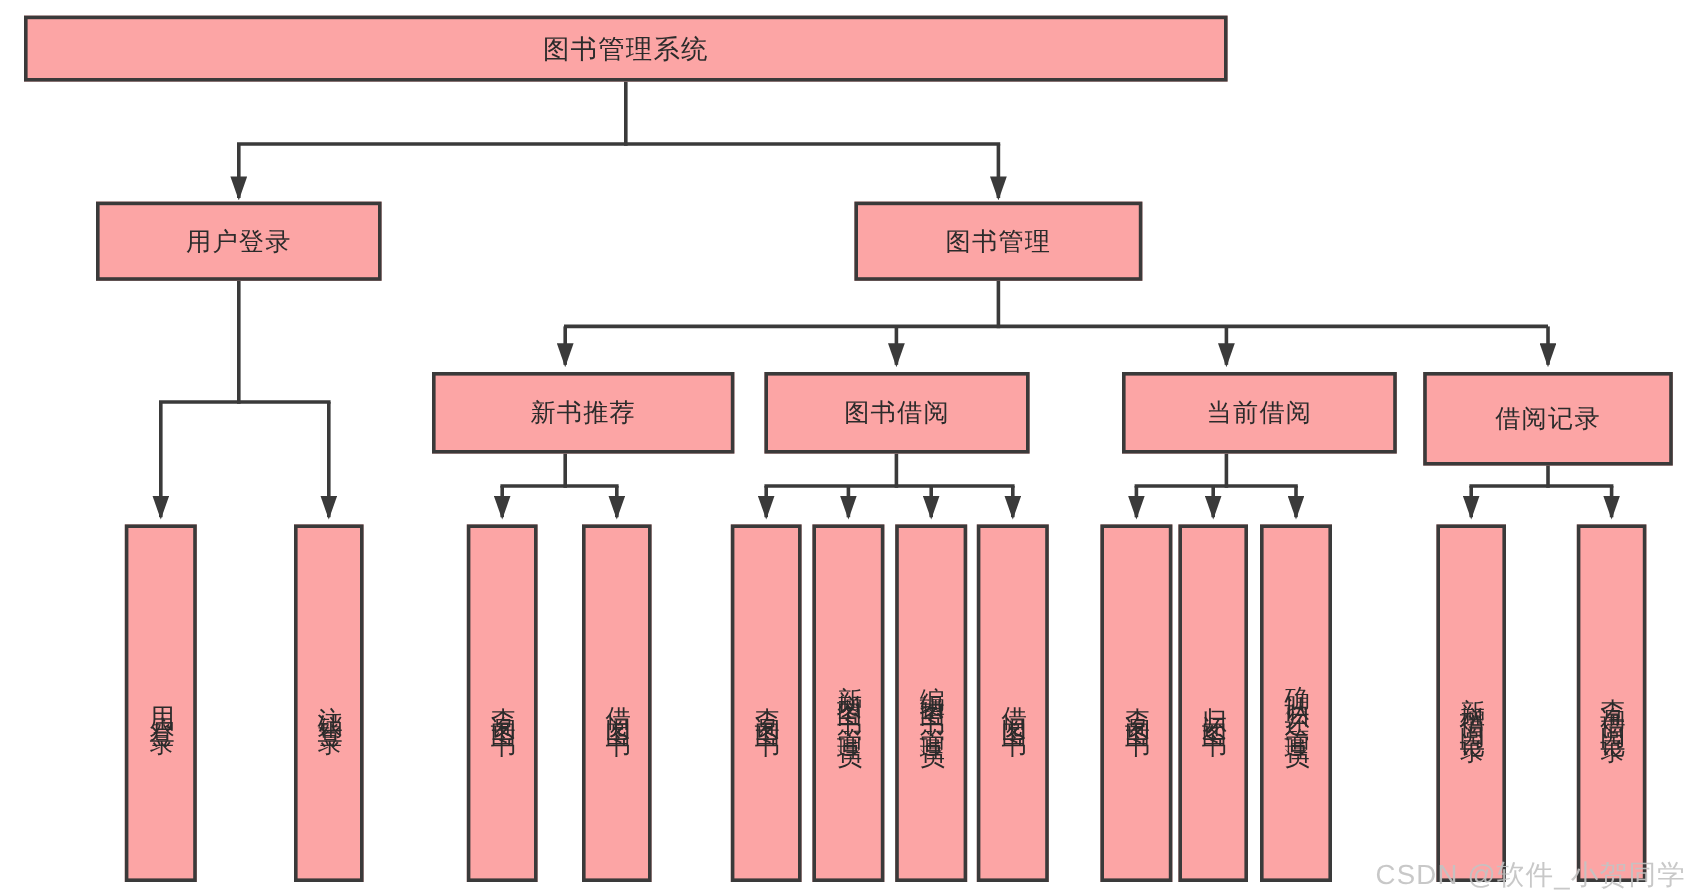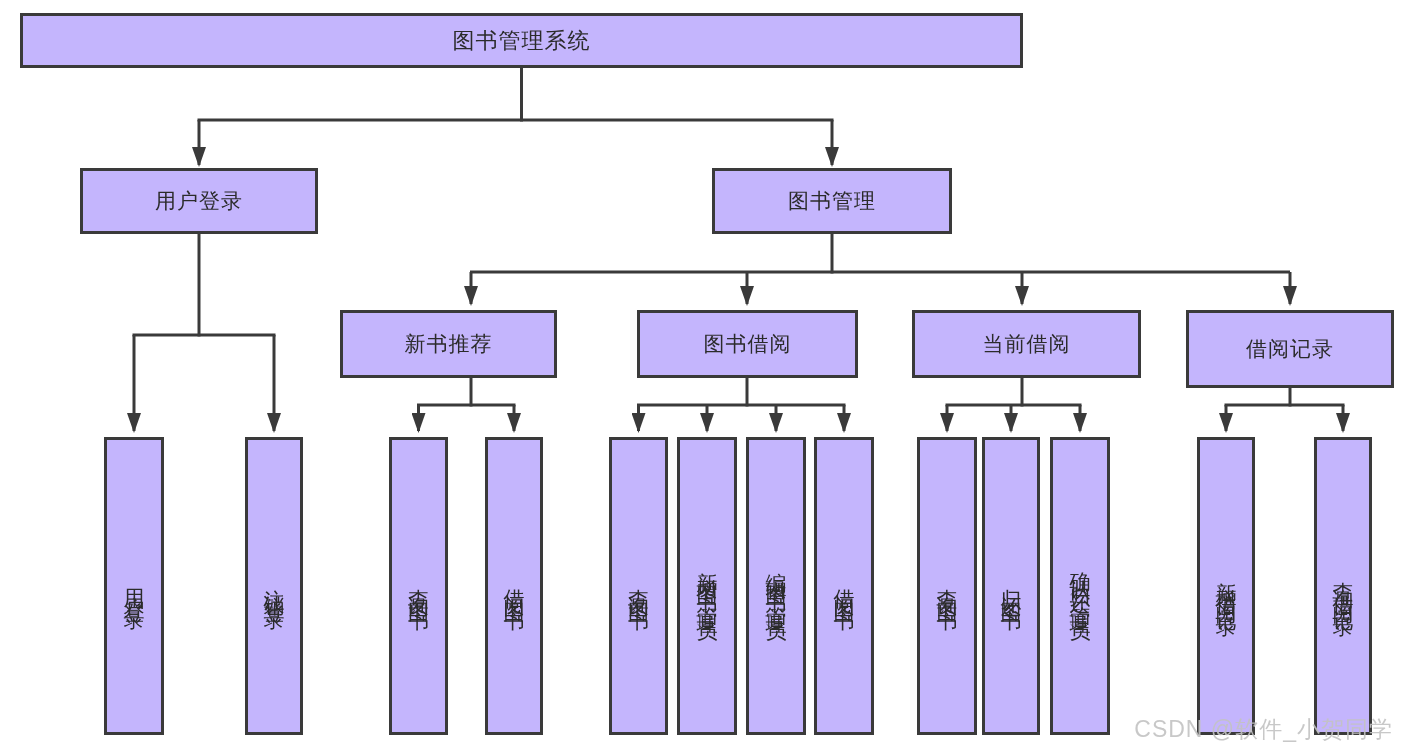--- a/index.html
+++ b/index.html
@@ -20,41 +20,41 @@
   }
   .connectors {
     position: absolute;
     left: 0; top: 0;
     width: 1405px; height: 747px;
     pointer-events: none;
   }
   .node {
     position: absolute;
     box-sizing: border-box;
-    background: #c4b5fd;
+    background: #fca5a5;
     border: 3px solid var(--line);
     display: flex;
     align-items: center;
     justify-content: center;
     font-size: 21px;
     letter-spacing: 1px;
     color: var(--text);
     white-space: nowrap;
   }
   .root  { font-size: 22px; }
   .leaf {
     writing-mode: vertical-rl;
     text-orientation: mixed;
     letter-spacing: 7px;
     font-size: 21px;
     white-space: normal;
   }
   .watermark {
     position: absolute;
-    right: 12px;
+    right: 0;
     bottom: 2px;
     font-size: 23px;
     letter-spacing: 1px;
     color: var(--watermark);
     opacity: 0.9;
     z-index: 10;
     margin-left: 44px;
   }
 </style>
 </head>
@@ -110,23 +110,23 @@
       <line x1="1226" y1="405" x2="1226" y2="431" marker-end="url(#arw)"></line>
       <line x1="1343" y1="405" x2="1343" y2="431" marker-end="url(#arw)"></line>
     </g>
   </svg>
 
   <div class="node root" style="left:20px; top:13px; width:1003px; height:55px;">图书管理系统</div>
 
   <div class="node" style="left:80px; top:168px; width:238px; height:66px;">用户登录</div>
   <div class="node" style="left:712px; top:168px; width:240px; height:66px;">图书管理</div>
 
-  <div class="node" style="left:340px; top:310px; width:217px; height:68px;">新书推荐</div>
+  <div class="node" style="left:360px; top:310px; width:252px; height:68px;">新书推荐</div>
   <div class="node" style="left:637px; top:310px; width:221px; height:68px;text-align:center;">图书借阅</div>
-  <div class="node" style="left:912px; top:310px; width:229px; height:68px;">当前借阅</div>
+  <div class="node" style="left:935px; top:310px; width:229px; height:68px;">当前借阅</div>
   <div class="node" style="left:1186px; top:310px; width:208px; height:78px;">借阅记录</div>
 
   <div class="node leaf" style="left:104px; top:437px; width:60px; height:298px;">用户登录</div>
   <div class="node leaf" style="left:245px; top:437px; width:58px; height:298px;">注销登录</div>
 
   <div class="node leaf" style="left:389px; top:437px; width:59px; height:298px;">查询图书</div>
   <div class="node leaf" style="left:485px; top:437px; width:58px; height:298px;">借阅图书</div>
 
   <div class="node leaf" style="left:609px; top:437px; width:59px; height:298px;">查询图书</div>
   <div class="node leaf" style="left:677px; top:437px; width:60px; height:298px;">新增图书（管理员）</div>

